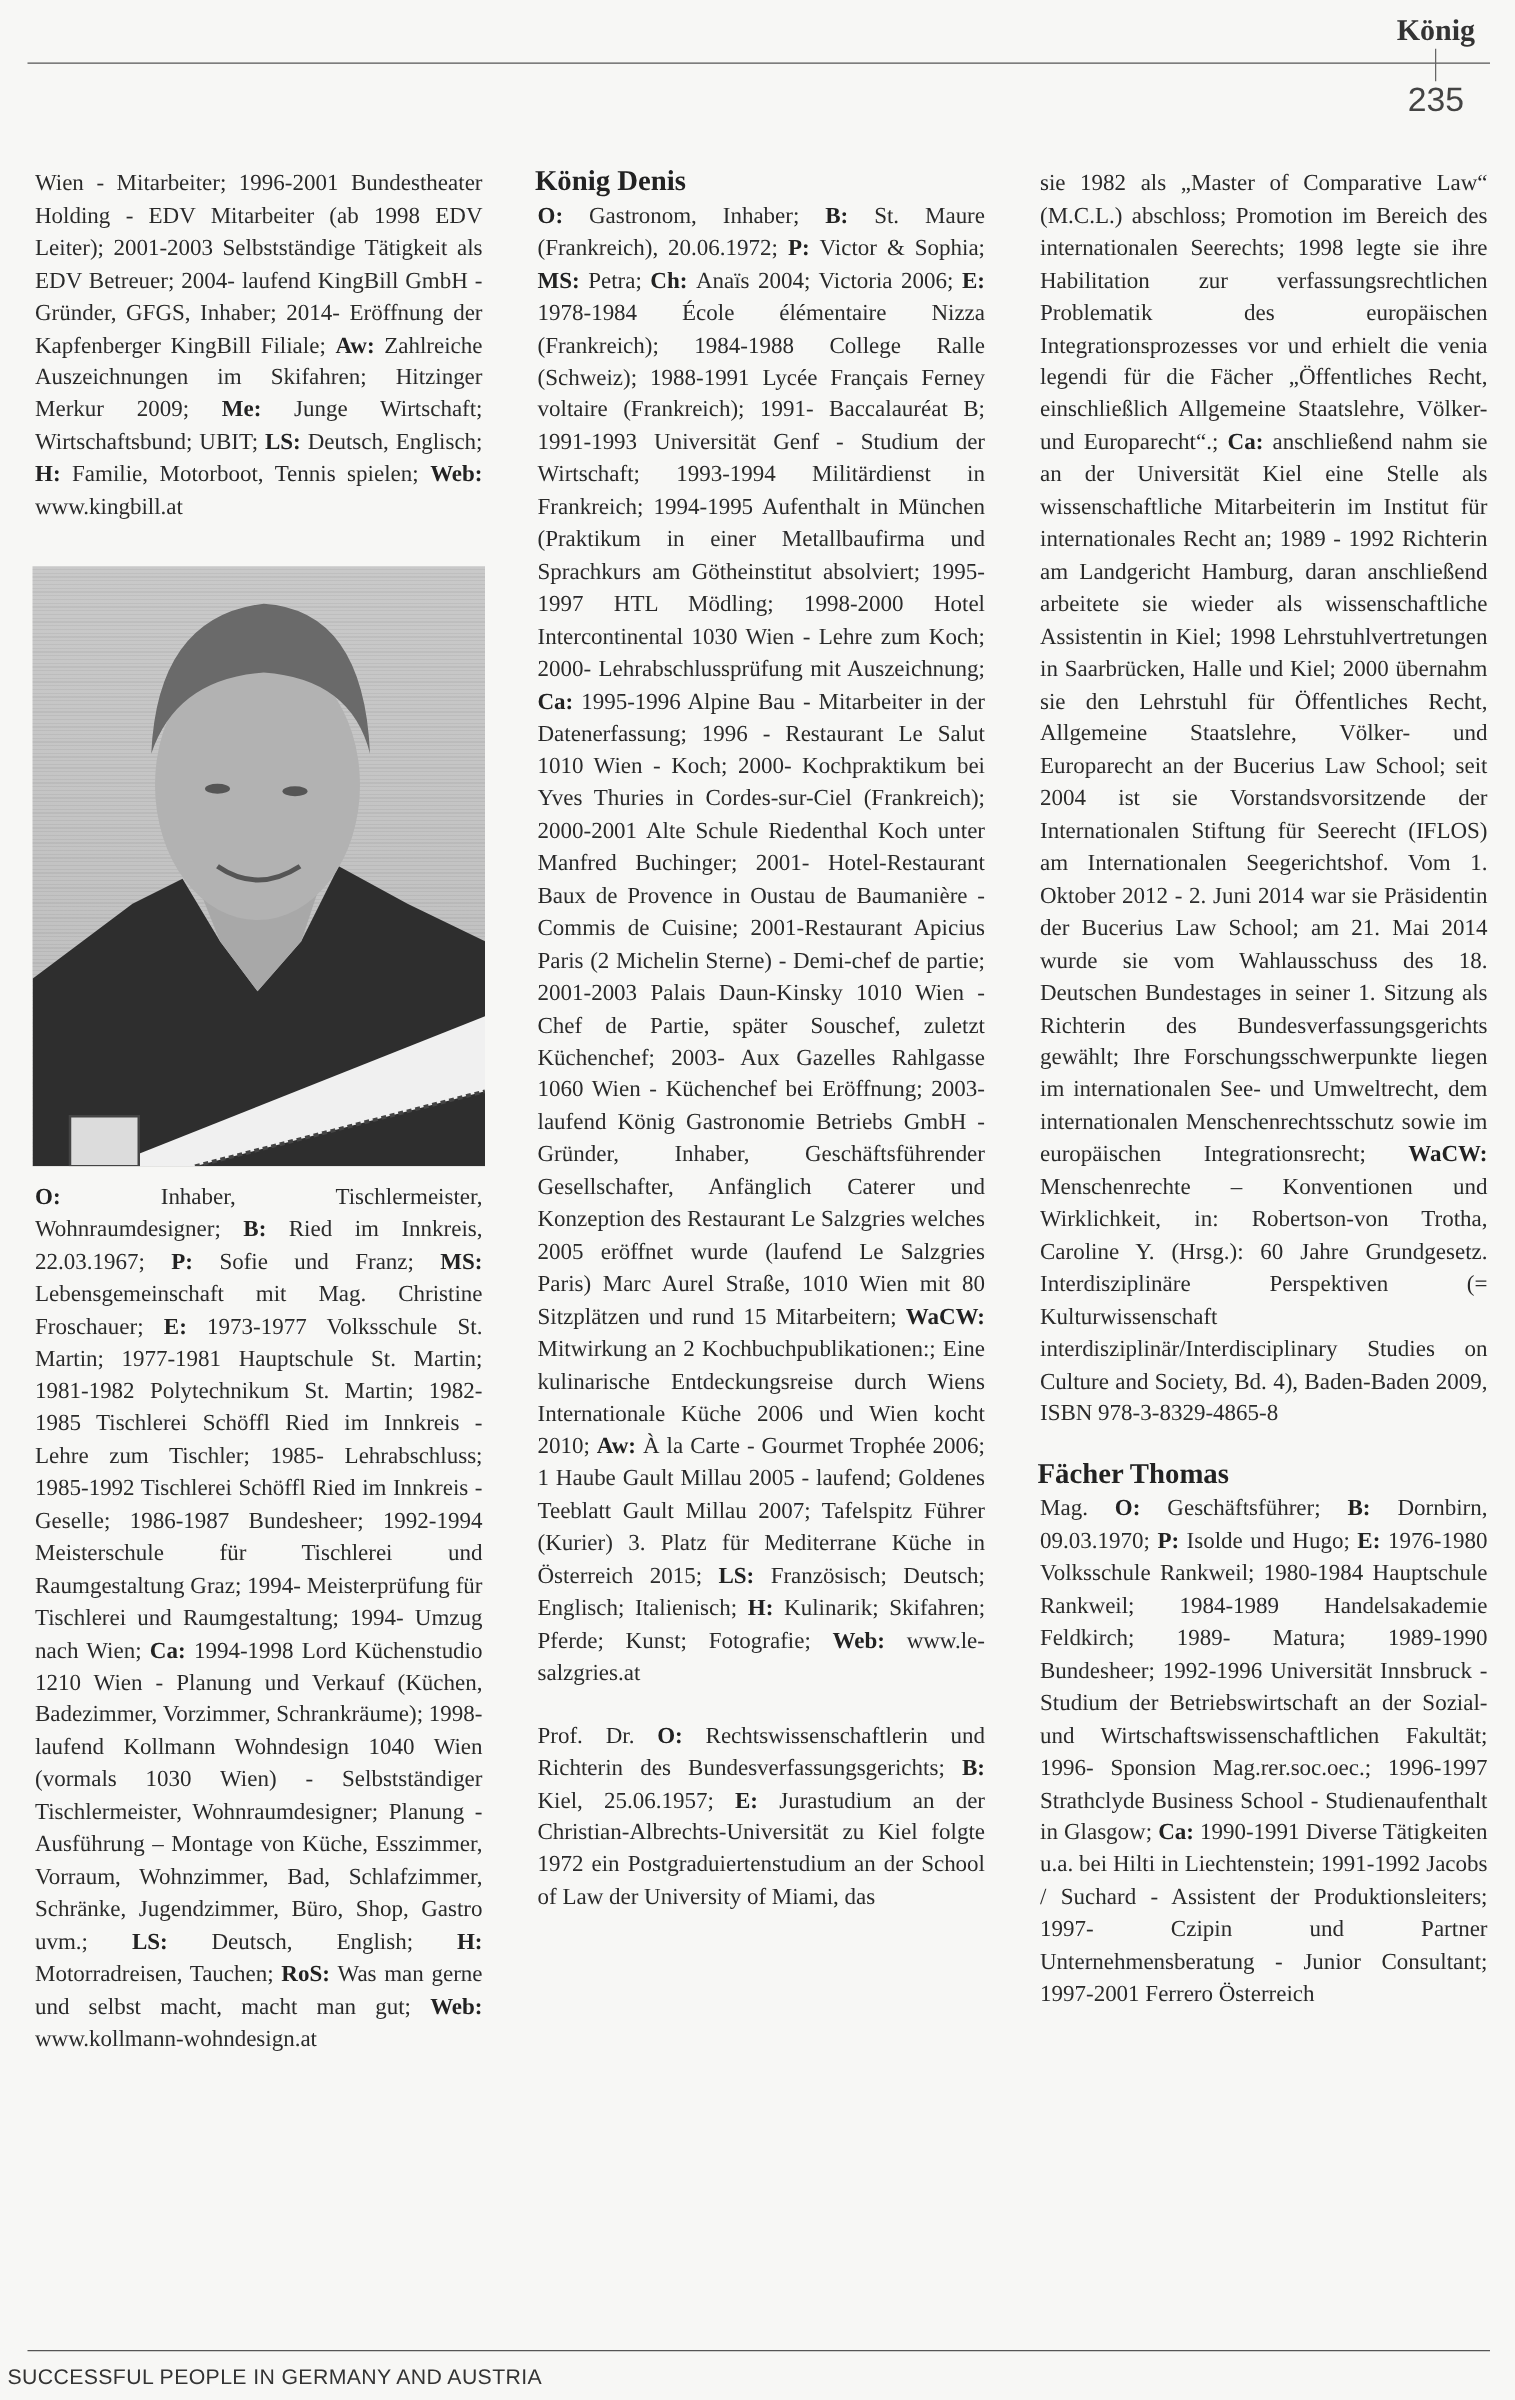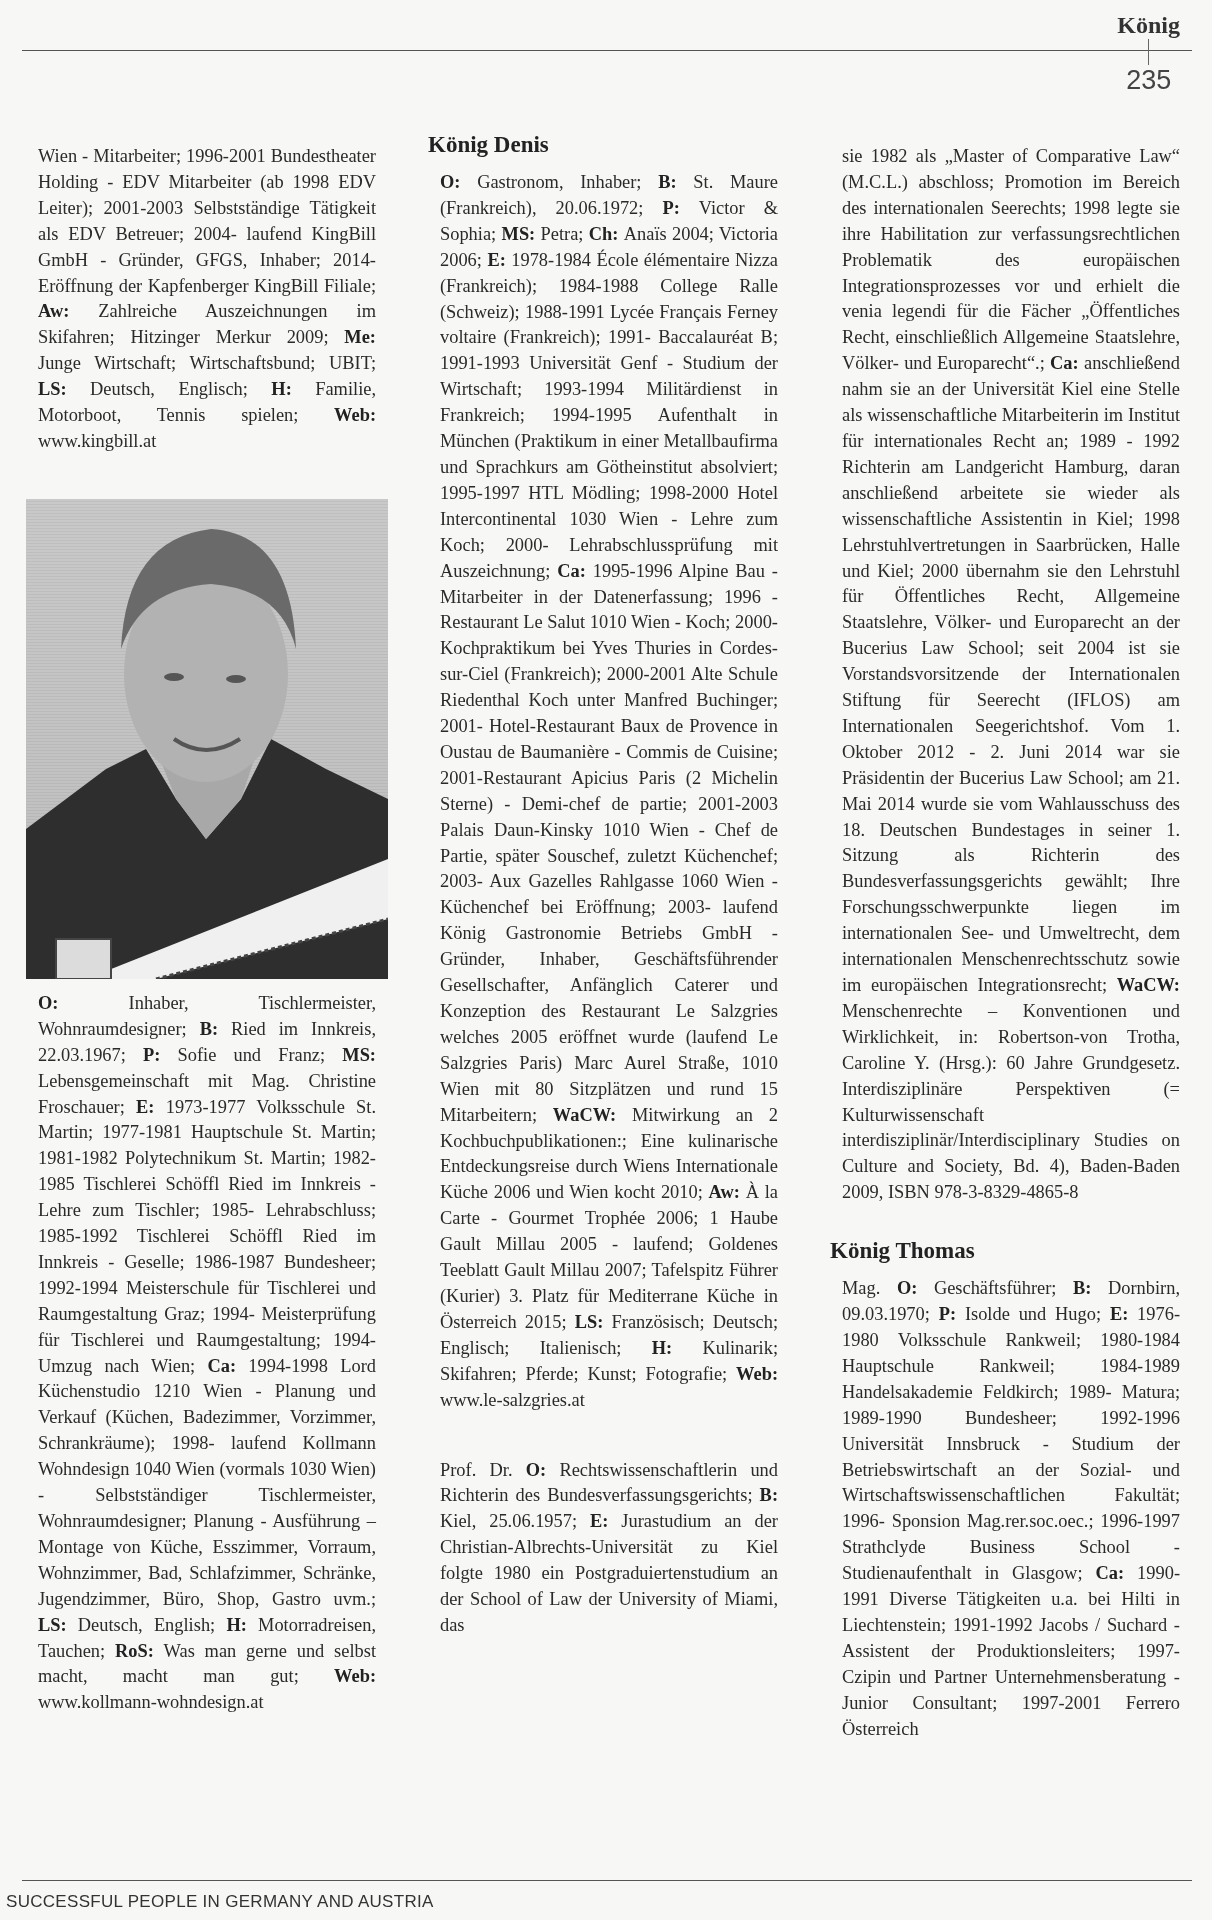--- a/index.html
+++ b/index.html
@@ -25,21 +25,21 @@
     position: absolute; top: 132px; width: 362px;
     font-size: 18.4px; line-height: 25.9px; text-align: justify; hyphens: manual;
   }
   .col1 { left: 26px; }
   .col2 { left: 428px; }
   .col3 { left: 830px; }
 
   .entry-name {
     font-weight: bold; font-size: 23px; line-height: 26px; margin: 0; color: #222;
   }
-  .para { margin: 12px; }
+  .para { margin: 2px; }
   .para b { font-weight: bold; color: #222; }
   .gap { height: 20px; }
 
   .photo {
     width: 362px; height: 480px; margin: 12px 0 12px 0; position: relative; overflow: hidden;
     background:
       repeating-linear-gradient(0deg, rgba(0,0,0,0.05) 0 1px, transparent 1px 3px),
       linear-gradient(180deg, #c9c9c9 0%, #bdbdbd 100%);
   }
   .photo svg { position: absolute; left: 0; top: 0; width: 100%; height: 100%; }
@@ -89,23 +89,23 @@
 
       <rect x="30" y="440" width="55" height="40" fill="#dcdcdc" stroke="#444" stroke-width="2"></rect>
     </svg>
   </div>
     <p class="para"><b>O: </b><span>Inhaber, Tischlermeister, Wohnraumdesigner; </span><b>B: </b><span>Ried im Innkreis, 22.03.1967; </span><b>P: </b><span>Sofie und Franz; </span><b>MS: </b><span>Lebensgemeinschaft mit Mag. Christine Froschauer; </span><b>E: </b><span>1973-1977 Volksschule St. Martin; 1977-1981 Hauptschule St. Martin; 1981-1982 Polytechnikum St. Martin; 1982-1985 Tischlerei Schöffl Ried im Innkreis - Lehre zum Tischler; 1985- Lehrabschluss; 1985-1992 Tischlerei Schöffl Ried im Innkreis - Geselle; 1986-1987 Bundesheer; 1992-1994 Meisterschule für Tischlerei und Raumgestaltung Graz; 1994- Meisterprüfung für Tischlerei und Raumgestaltung; 1994- Umzug nach Wien; </span><b>Ca: </b><span>1994-1998 Lord Küchenstudio 1210 Wien - Planung und Verkauf (Küchen, Badezimmer, Vorzimmer, Schrankräume); 1998- laufend Kollmann Wohndesign 1040 Wien (vormals 1030 Wien) - Selbstständiger Tischlermeister, Wohnraumdesigner; Planung - Ausführung – Montage von Küche, Esszimmer, Vorraum, Wohnzimmer, Bad, Schlafzimmer, Schränke, Jugendzimmer, Büro, Shop, Gastro uvm.; </span><b>LS: </b><span>Deutsch, English; </span><b>H: </b><span>Motorradreisen, Tauchen; </span><b>RoS: </b><span>Was man gerne und selbst macht, macht man gut; </span><b>Web: </b><span>www.kollmann-wohndesign.at</span></p>
   </div>
 <div class="column col2">
     <h2 class="entry-name">König Denis</h2>
     <p class="para"><b>O: </b><span>Gastronom, Inhaber; </span><b>B: </b><span>St. Maure (Frankreich), 20.06.1972; </span><b>P: </b><span>Victor &amp; Sophia; </span><b>MS: </b><span>Petra; </span><b>Ch: </b><span>Anaïs 2004; Victoria 2006; </span><b>E: </b><span>1978-1984 École élémentaire Nizza (Frankreich); 1984-1988 College Ralle (Schweiz); 1988-1991 Lycée Français Ferney voltaire (Frankreich); 1991- Baccalauréat B; 1991-1993 Universität Genf - Studium der Wirtschaft; 1993-1994 Militärdienst in Frankreich; 1994-1995 Aufenthalt in München (Praktikum in einer Metallbaufirma und Sprachkurs am Götheinstitut absolviert; 1995-1997 HTL Mödling; 1998-2000 Hotel Intercontinental 1030 Wien - Lehre zum Koch; 2000- Lehrabschlussprüfung mit Auszeichnung; </span><b>Ca: </b><span>1995-1996 Alpine Bau - Mitarbeiter in der Datenerfassung; 1996 - Restaurant Le Salut 1010 Wien - Koch; 2000- Kochpraktikum bei Yves Thuries in Cordes-sur-Ciel (Frankreich); 2000-2001 Alte Schule Riedenthal Koch unter Manfred Buchinger; 2001- Hotel-Restaurant Baux de Provence in Oustau de Baumanière - Commis de Cuisine; 2001-Restaurant Apicius Paris (2 Michelin Sterne) - Demi-chef de partie; 2001-2003 Palais Daun-Kinsky 1010 Wien - Chef de Partie, später Souschef, zuletzt Küchenchef; 2003- Aux Gazelles Rahlgasse 1060 Wien - Küchenchef bei Eröffnung; 2003- laufend König Gastronomie Betriebs GmbH - Gründer, Inhaber, Geschäftsführender Gesellschafter, Anfänglich Caterer und Konzeption des Restaurant Le Salzgries welches 2005 eröffnet wurde (laufend Le Salzgries Paris) Marc Aurel Straße, 1010 Wien mit 80 Sitzplätzen und rund 15 Mitarbeitern; </span><b>WaCW: </b><span>Mitwirkung an 2 Kochbuchpublikationen:; Eine kulinarische Entdeckungsreise durch Wiens Internationale Küche 2006 und Wien kocht 2010; </span><b>Aw: </b><span>À la Carte - Gourmet Trophée 2006; 1 Haube Gault Millau 2005 - laufend; Goldenes Teeblatt Gault Millau 2007; Tafelspitz Führer (Kurier) 3. Platz für Mediterrane Küche in Österreich 2015; </span><b>LS: </b><span>Französisch; Deutsch; Englisch; Italienisch; </span><b>H: </b><span>Kulinarik; Skifahren; Pferde; Kunst; Fotografie; </span><b>Web: </b><span>www.le-salzgries.at</span></p>
     <div class="gap"></div>
-    <p class="para"><span>Prof. Dr. </span><b>O: </b><span>Rechtswissenschaftlerin und Richterin des Bundesverfassungsgerichts; </span><b>B: </b><span>Kiel, 25.06.1957; </span><b>E: </b><span>Jurastudium an der Christian-Albrechts-Universität zu Kiel folgte 1980 ein Postgraduiertenstudium an der School of Law der University of Miami, das</span></p>
+    <p class="para"><span>Prof. Dr. </span><b>O: </b><span>Rechtswissenschaftlerin und Richterin des Bundesverfassungsgerichts; </span><b>B: </b><span>Kiel, 25.06.1957; </span><b>E: </b><span>Jurastudium an der Christian-Albrechts-Universität zu Kiel folgte 1972 ein Postgraduiertenstudium an der School of Law der University of Miami, das</span></p>
   </div>
 <div class="column col3">
     <p class="para"><span>sie 1982 als „Master of Comparative Law“ (M.C.L.) abschloss; Promotion im Bereich des internationalen Seerechts; 1998 legte sie ihre Habilitation zur verfassungsrechtlichen Problematik des europäischen Integrationsprozesses vor und erhielt die venia legendi für die Fächer „Öffentliches Recht, einschließlich Allgemeine Staatslehre, Völker- und Europarecht“.; </span><b>Ca: </b><span>anschließend nahm sie an der Universität Kiel eine Stelle als wissenschaftliche Mitarbeiterin im Institut für internationales Recht an; 1989 - 1992 Richterin am Landgericht Hamburg, daran anschließend arbeitete sie wieder als wissenschaftliche Assistentin in Kiel; 1998 Lehrstuhlvertretungen in Saarbrücken, Halle und Kiel; 2000 übernahm sie den Lehrstuhl für Öffentliches Recht, Allgemeine Staatslehre, Völker- und Europarecht an der Bucerius Law School; seit 2004 ist sie Vorstandsvorsitzende der Internationalen Stiftung für Seerecht (IFLOS) am Internationalen Seegerichtshof. Vom 1. Oktober 2012 - 2. Juni 2014 war sie Präsidentin der Bucerius Law School; am 21. Mai 2014 wurde sie vom Wahlausschuss des 18. Deutschen Bundestages in seiner 1. Sitzung als Richterin des Bundesverfassungsgerichts gewählt; Ihre Forschungsschwerpunkte liegen im internationalen See- und Umweltrecht, dem internationalen Menschenrechtsschutz sowie im europäischen Integrationsrecht; </span><b>WaCW: </b><span>Menschenrechte – Konventionen und Wirklichkeit, in: Robertson-von Trotha, Caroline Y. (Hrsg.): 60 Jahre Grundgesetz. Interdisziplinäre Perspektiven (= Kulturwissenschaft interdisziplinär/Interdisciplinary Studies on Culture and Society, Bd. 4), Baden-Baden 2009, ISBN 978-3-8329-4865-8</span></p>
     <div class="gap"></div>
-    <h2 class="entry-name">König Thomas</h2>
+    <h2 class="entry-name">Fächer Thomas</h2>
     <p class="para"><span>Mag. </span><b>O: </b><span>Geschäftsführer; </span><b>B: </b><span>Dornbirn, 09.03.1970; </span><b>P: </b><span>Isolde und Hugo; </span><b>E: </b><span>1976-1980 Volksschule Rankweil; 1980-1984 Hauptschule Rankweil; 1984-1989 Handelsakademie Feldkirch; 1989- Matura; 1989-1990 Bundesheer; 1992-1996 Universität Innsbruck - Studium der Betriebswirtschaft an der Sozial- und Wirtschaftswissenschaftlichen Fakultät; 1996- Sponsion Mag.rer.soc.oec.; 1996-1997 Strathclyde Business School - Studienaufenthalt in Glasgow; </span><b>Ca: </b><span>1990-1991 Diverse Tätigkeiten u.a. bei Hilti in Liechtenstein; 1991-1992 Jacobs / Suchard - Assistent der Produktionsleiters; 1997- Czipin und Partner Unternehmensberatung - Junior Consultant; 1997-2001 Ferrero Österreich</span></p>
   </div>
 
 <div class="footer"></div>
 <div class="footer-text">SUCCESSFUL PEOPLE IN GERMANY AND AUSTRIA</div>
 
 </body></html>

